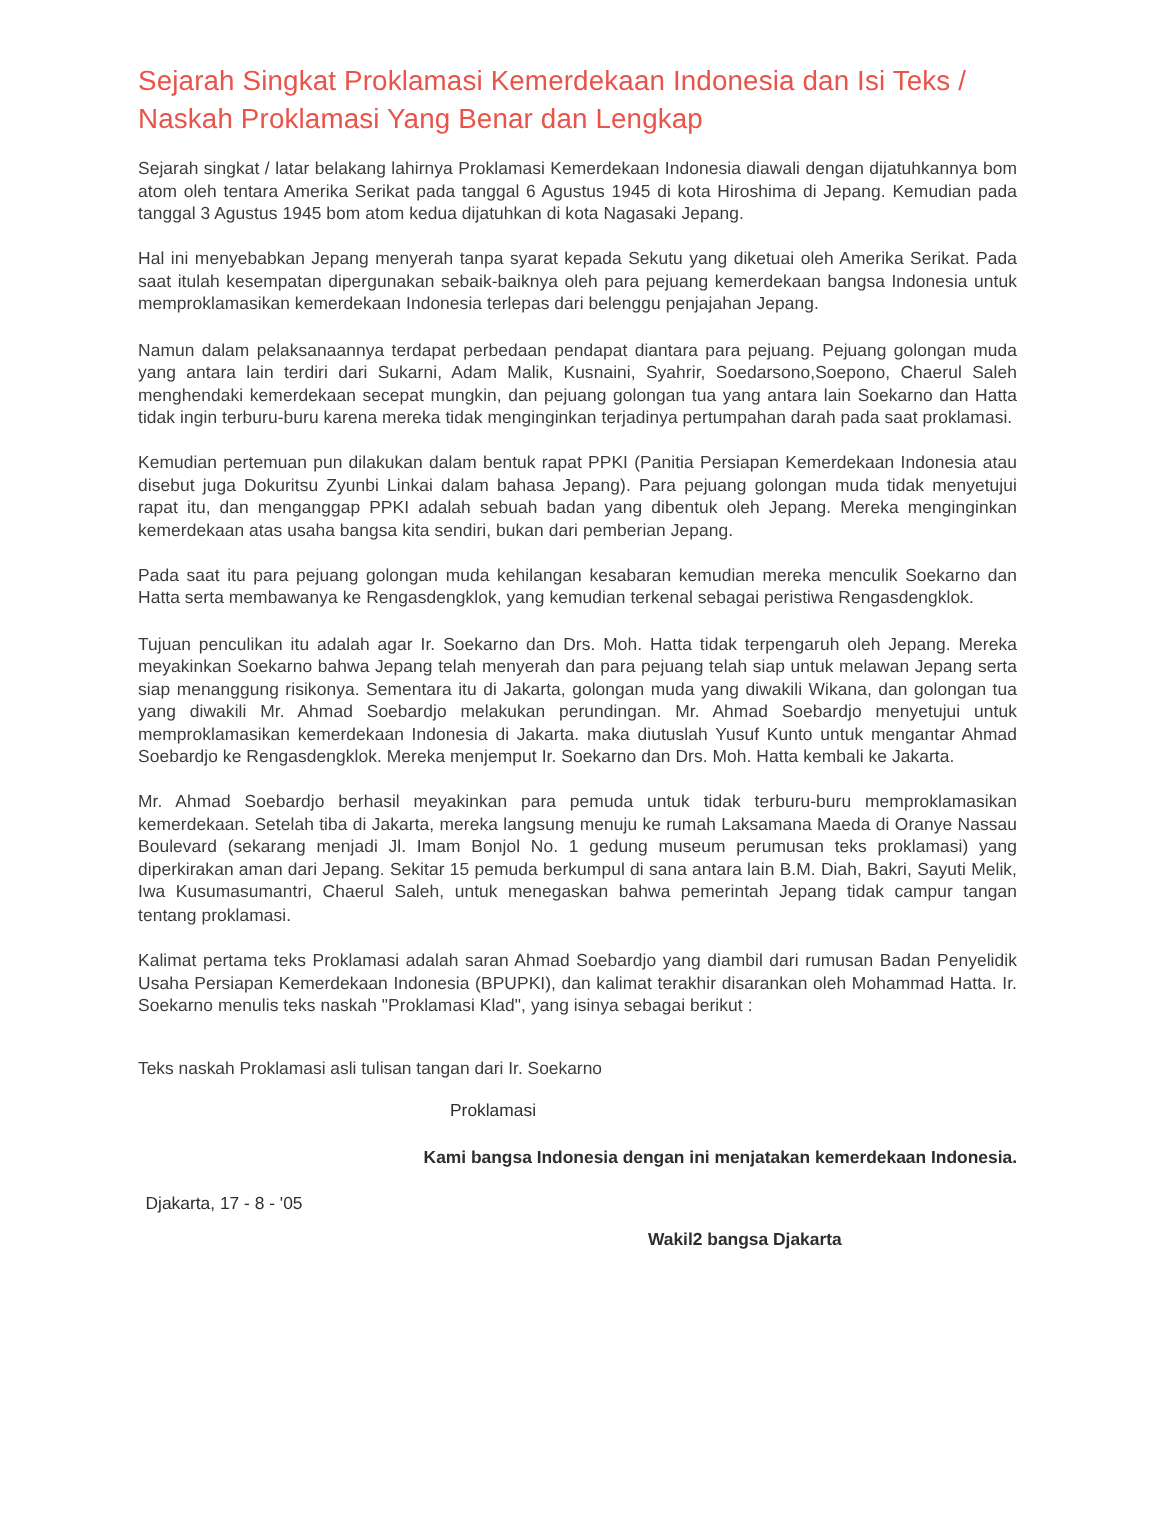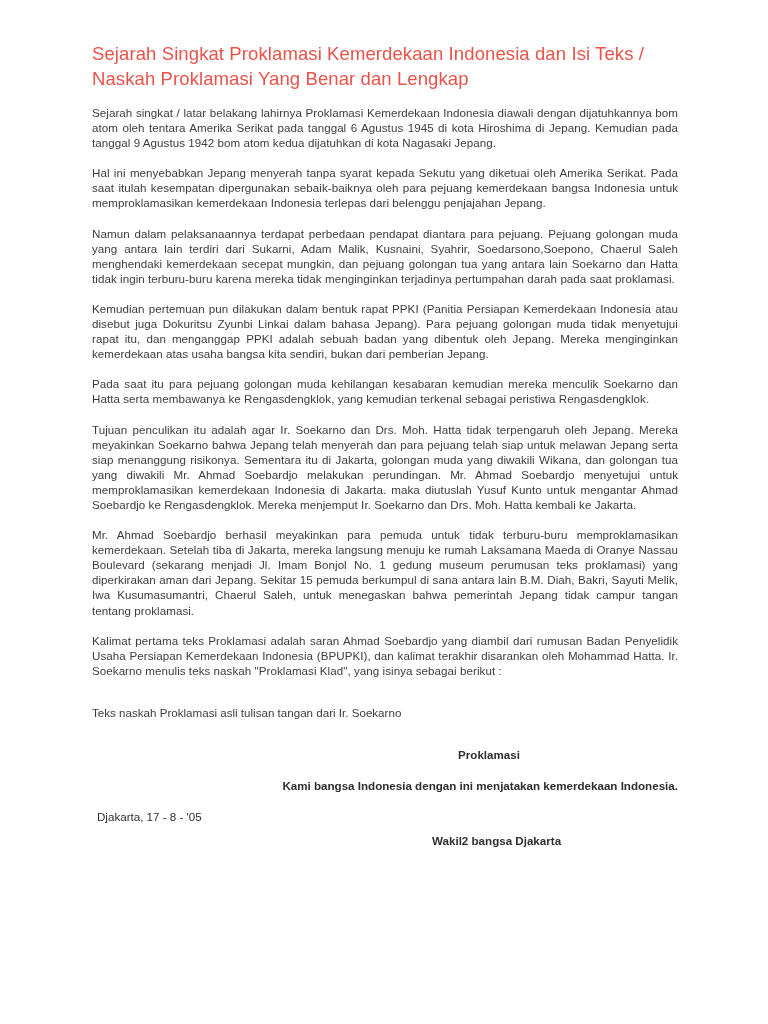--- a/index.html
+++ b/index.html
@@ -47,30 +47,29 @@
     letter-spacing: 0.05px;
   }
   .para-last-history {
     margin-bottom: 27px;
   }
   .plain-line {
     font-size: 11.6px;
     line-height: 15.1px;
     text-align: left;
     color: #3c3c3c;
-    margin: 0 0 27px 0;
+    margin: 0 0 13px 0;
   }
   .proklamasi-heading {
     font-size: 11.6px;
     line-height: 15.1px;
-    font-weight: bold;
+    font-weight: normal;
     color: #2e2e2e;
     margin: 0 0 16px 0;
     padding-left: 208px;
-    text-align: center;
   }
   .bold-block {
     font-size: 11.6px;
     line-height: 15.3px;
     font-weight: bold;
     color: #2e2e2e;
     margin: 0 0 16px 0;
     text-align: right;
   }
   .bold-block.tight {
@@ -94,21 +93,21 @@
   }
 </style>
 </head>
 <body>
 
 <div class="page">
   <div class="content">
 
     <h1 class="doc-title">Sejarah Singkat Proklamasi Kemerdekaan Indonesia dan Isi Teks / Naskah Proklamasi Yang Benar dan Lengkap</h1>
 
-    <p class="para">Sejarah singkat / latar belakang lahirnya Proklamasi Kemerdekaan Indonesia diawali dengan dijatuhkannya bom atom oleh tentara Amerika Serikat pada tanggal 6 Agustus 1945 di kota Hiroshima di Jepang. Kemudian pada tanggal 9 Agustus 1942 bom atom kedua dijatuhkan di kota Nagasaki Jepang.</p>
+    <p class="para">Sejarah singkat / latar belakang lahirnya Proklamasi Kemerdekaan Indonesia diawali dengan dijatuhkannya bom atom oleh tentara Amerika Serikat pada tanggal 6 Agustus 1945 di kota Hiroshima di Jepang. Kemudian pada tanggal 3 Agustus 1945 bom atom kedua dijatuhkan di kota Nagasaki Jepang.</p>
     <p class="para">Hal ini menyebabkan Jepang menyerah tanpa syarat kepada Sekutu yang diketuai oleh Amerika Serikat. Pada saat itulah kesempatan dipergunakan sebaik-baiknya oleh para pejuang kemerdekaan bangsa Indonesia untuk memproklamasikan kemerdekaan Indonesia terlepas dari belenggu penjajahan Jepang.</p>
     <p class="para">Namun dalam pelaksanaannya terdapat perbedaan pendapat diantara para pejuang. Pejuang golongan muda yang antara lain terdiri dari Sukarni, Adam Malik, Kusnaini, Syahrir, Soedarsono,Soepono, Chaerul Saleh menghendaki kemerdekaan secepat mungkin, dan pejuang golongan tua yang antara lain Soekarno dan Hatta tidak ingin terburu-buru karena mereka tidak menginginkan terjadinya pertumpahan darah pada saat proklamasi.</p>
     <p class="para">Kemudian pertemuan pun dilakukan dalam bentuk rapat PPKI (Panitia Persiapan Kemerdekaan Indonesia atau disebut juga Dokuritsu Zyunbi Linkai dalam bahasa Jepang). Para pejuang golongan muda tidak menyetujui rapat itu, dan menganggap PPKI adalah sebuah badan yang dibentuk oleh Jepang. Mereka menginginkan kemerdekaan atas usaha bangsa kita sendiri, bukan dari pemberian Jepang.</p>
     <p class="para">Pada saat itu para pejuang golongan muda kehilangan kesabaran kemudian mereka menculik Soekarno dan Hatta serta membawanya ke Rengasdengklok, yang kemudian terkenal sebagai peristiwa Rengasdengklok.</p>
     <p class="para">Tujuan penculikan itu adalah agar Ir. Soekarno dan Drs. Moh. Hatta tidak terpengaruh oleh Jepang. Mereka meyakinkan Soekarno bahwa Jepang telah menyerah dan para pejuang telah siap untuk melawan Jepang serta siap menanggung risikonya. Sementara itu di Jakarta, golongan muda yang diwakili Wikana, dan golongan tua yang diwakili Mr. Ahmad Soebardjo melakukan perundingan. Mr. Ahmad Soebardjo menyetujui untuk memproklamasikan kemerdekaan Indonesia di Jakarta. maka diutuslah Yusuf Kunto untuk mengantar Ahmad Soebardjo ke Rengasdengklok. Mereka menjemput Ir. Soekarno dan Drs. Moh. Hatta kembali ke Jakarta.</p>
     <p class="para">Mr. Ahmad Soebardjo berhasil meyakinkan para pemuda untuk tidak terburu-buru memproklamasikan kemerdekaan. Setelah tiba di Jakarta, mereka langsung menuju ke rumah Laksamana Maeda di Oranye Nassau Boulevard (sekarang menjadi Jl. Imam Bonjol No. 1 gedung museum perumusan teks proklamasi) yang diperkirakan aman dari Jepang. Sekitar 15 pemuda berkumpul di sana antara lain B.M. Diah, Bakri, Sayuti Melik, Iwa Kusumasumantri, Chaerul Saleh, untuk menegaskan bahwa pemerintah Jepang tidak campur tangan tentang proklamasi.</p>
     <p class="para para-last-history">Kalimat pertama teks Proklamasi adalah saran Ahmad Soebardjo yang diambil dari rumusan Badan Penyelidik Usaha Persiapan Kemerdekaan Indonesia (BPUPKI), dan kalimat terakhir disarankan oleh Mohammad Hatta. Ir. Soekarno menulis teks naskah "Proklamasi Klad", yang isinya sebagai berikut :</p>
 
     <p class="plain-line">Teks naskah Proklamasi asli tulisan tangan dari Ir. Soekarno</p>
 

